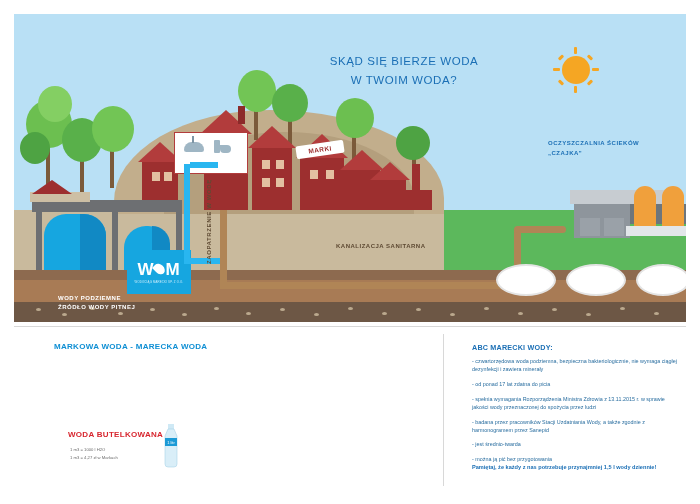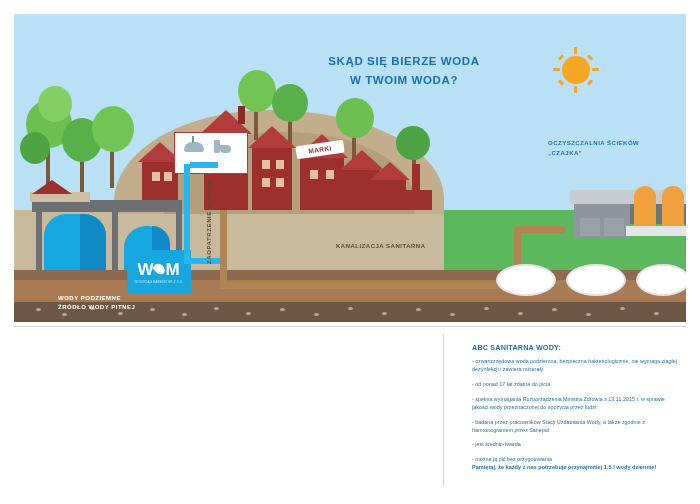--- a/index.html
+++ b/index.html
@@ -4,21 +4,21 @@
 <style>
   html,body{margin:0;padding:0;background:#ffffff;}
   body{width:700px;height:504px;overflow:hidden;font-family:"Liberation Sans",sans-serif;}
   #page{position:relative;width:700px;height:504px;background:#ffffff;}
 
   
   .scene{position:absolute;left:14px;top:14px;width:672px;height:308px;background:#b9e0f5;overflow:hidden;}
   .sky{position:absolute;inset:0;background:#b9e0f5;}
 
   .title{position:absolute;left:280px;top:38px;width:220px;text-align:center;color:#1b6fb5;
-         font-weight:bold;font-size:11.5px;letter-spacing:.6px;line-height:19px;}
+         font-weight:normal;font-size:11.5px;letter-spacing:.6px;line-height:19px;}
 
   .sun{position:absolute;left:548px;top:42px;width:28px;height:28px;border-radius:50%;background:#f5a623;}
   .sun i{position:absolute;background:#f5a623;border-radius:1px;}
   .ground{position:absolute;left:0;top:196px;width:672px;height:60px;background:#c9ba9d;}
   .grass-right{position:absolute;left:430px;top:196px;width:242px;height:92px;background:#5cb85c;}
   .soil1{position:absolute;left:0;top:256px;width:672px;height:10px;background:#8d6a4f;}
   .soil2{position:absolute;left:0;top:266px;width:672px;height:22px;background:#a87b55;}
   .soil3{position:absolute;left:0;top:288px;width:672px;height:20px;background:#6d5745;}
   .pebbles{position:absolute;left:0;top:290px;width:672px;height:16px;}
   .pebble{position:absolute;width:5px;height:3px;border-radius:50%;background:#c9b79b;opacity:.85;}
@@ -267,22 +267,38 @@
       <div class="plant-bld" style="left:612px;top:212px;width:62px;height:10px;background:#e2e6e9;"></div>
       <div class="basin" style="left:482px;top:250px;width:56px;height:28px;"></div>
       <div class="basin" style="left:552px;top:250px;width:56px;height:28px;"></div>
       <div class="basin" style="left:622px;top:250px;width:50px;height:28px;"></div>
     </div>
   </div>
 
   <div class="divider"></div>
   <div class="vdiv"></div>
 
-
-  <div class="abc-title">ABC SANITARNA WODY:</div>
+  <div class="bottom">
+
+    <div class="sect-title blue-t" style="left:40px;top:12px;">MARKOWA WODA - MARECKA WODA</div>
+
+    <div class="sect-title red-t" style="left:54px;top:100px;">WODA BUTELKOWANA</div>
+    <div class="fine" style="left:56px;top:117px;">1 m3 = 1000 l H2O</div>
+    <div class="fine" style="left:56px;top:125px;">1 m3  = 4,27 zł w Markach</div>
+
+    <svg class="bottle" viewBox="0 0 18 44" style="left:148px;top:94px;">
+      <rect x="6" y="0" width="6" height="5" fill="#cfe9f5"></rect>
+      <path d="M6 5 L12 5 L15 12 L15 40 Q15 43 12 43 L6 43 Q3 43 3 40 L3 12 Z" fill="#d9eef8" stroke="#a9d4e8" stroke-width="0.6"></path>
+      <rect x="3" y="14" width="12" height="8" fill="#1b9ad6"></rect>
+      <text x="9" y="20" font-size="4" fill="#ffffff" text-anchor="middle" font-family="Liberation Sans, sans-serif">1 litr</text>
+    </svg>
+
+  </div>
+
+  <div class="abc-title">ABC MARECKI WODY:</div>
   <div class="abc-list">
     <div class="abc-item">- czwartorzędowa woda podziemna, bezpieczna bakteriologicznie, nie wymaga ciągłej dezynfekcji i zawiera minerały</div>
     <div class="abc-item">- od ponad 17 lat zdatna do picia</div>
     <div class="abc-item">- spełnia wymagania Rozporządzenia Ministra Zdrowia z 13.11.2015 r. w sprawie jakości wody przeznaczonej do spożycia przez ludzi</div>
     <div class="abc-item">- badana przez pracowników Stacji Uzdatniania Wody, a także zgodnie z harmonogramem przez Sanepid</div>
     <div class="abc-item">- jest średnio-twarda</div>
     <div class="abc-item">- można ją pić bez przygotowania</div>
   </div>
   <div class="abc-foot">Pamiętaj, że każdy z nas potrzebuje przynajmniej 1,5 l wody dziennie!</div>
 

